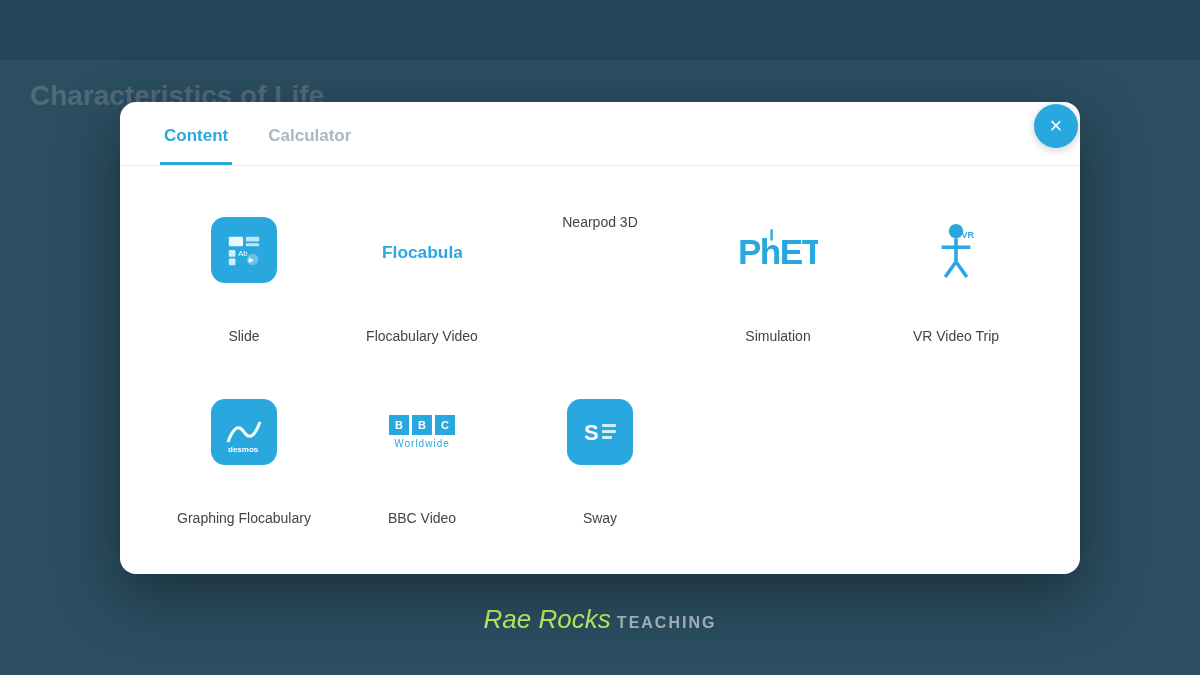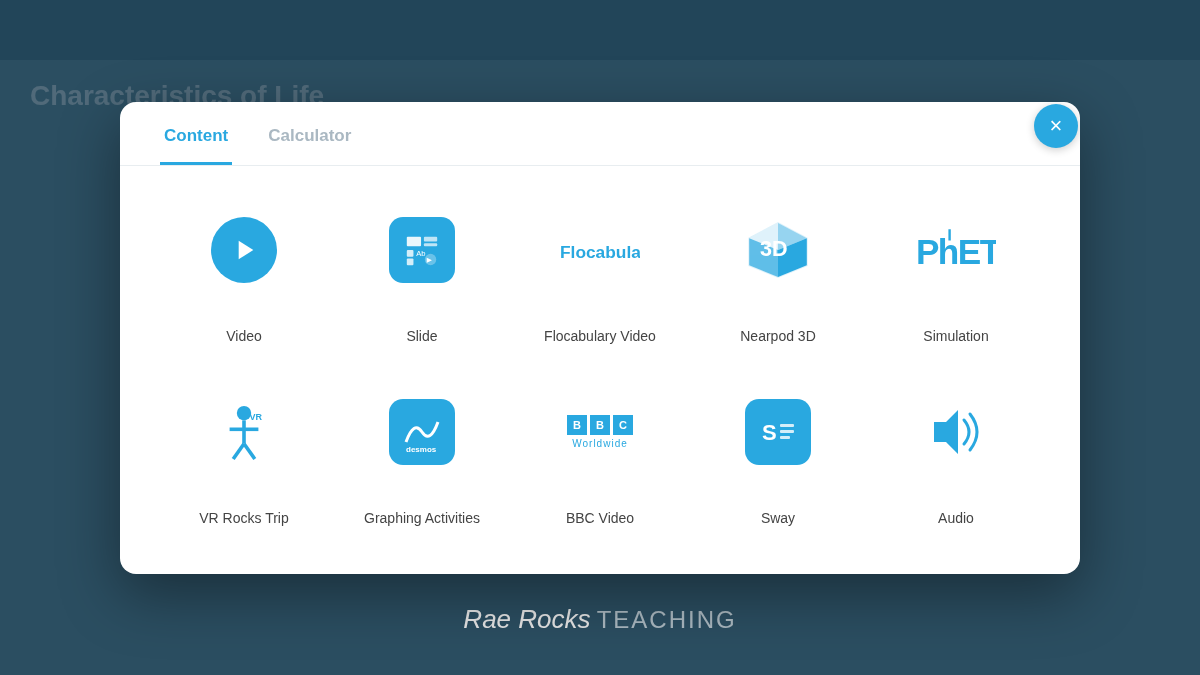--- a/index.html
+++ b/index.html
@@ -46,28 +46,29 @@
       bottom: 40px;
       left: 50%;
       transform: translateX(-50%);
       font-size: 22px;
       color: rgba(255,255,255,0.5);
       z-index: 2;
       white-space: nowrap;
     }
     .bg-watermark span.cursive {
       font-style: italic;
-      color: #e5e5e5;
+      color: #bef264;
       font-size: 26px;
     }
     .bg-watermark span.teaching {
       color: rgba(255,255,255,0.6);
-      font-size: 24px;
+      font-size: 16px;
       letter-spacing: 2px;
       text-transform: uppercase;
+      font-weight: bold;
     }
 
     
     .modal-backdrop {
       position: absolute;
       inset: 0;
       z-index: 10;
       display: flex;
       align-items: center;
       justify-content: center;
@@ -243,30 +244,20 @@
     </div>
 
     <div class="modal-header">
       <div class="tab active">Content</div>
       <div class="tab">Calculator</div>
     </div>
 
     <div class="modal-body">
       <div class="content-grid">
 
-        <div class="content-item">
-          <div class="icon-area">
-            <div class="icon-circle">
-              <svg width="32" height="32" viewBox="0 0 24 24">
-                  <path d="M8 5v14l11-7z"></path>
-                </svg>
-            </div>
-          </div>
-          <span class="label">Video</span>
-        </div>
 
         <div class="content-item">
           <div class="icon-area">
             <div class="icon-rounded">
               <svg width="38" height="38" viewBox="0 0 40 40" fill="white">
                 <rect x="4" y="6" width="15" height="10" rx="1" fill="white" opacity="0.9"></rect>
                 <rect x="22" y="6" width="14" height="5" rx="1" fill="white" opacity="0.7"></rect>
                 <rect x="22" y="13" width="14" height="3" rx="1" fill="white" opacity="0.7"></rect>
                 <rect x="4" y="20" width="7" height="7" rx="1" fill="white" opacity="0.8"></rect>
                 <rect x="4" y="29" width="7" height="7" rx="1" fill="white" opacity="0.8"></rect>
@@ -285,32 +276,20 @@
             <div class="icon-flat">
               <svg width="80" height="40" viewBox="0 0 120 40" fill="#29a8e0">
                 <text x="0" y="32" font-size="26" font-family="Arial" font-weight="900" fill="#29a8e0">Flocabulary</text>
               </svg>
             </div>
           </div>
           <span class="label">Flocabulary Video</span>
         </div>
 
         <div class="content-item">
-          <div class="icon-area">
-            <div class="icon-flat">
-              <svg width="72" height="64" viewBox="0 0 80 70" fill="none">
-
-                <polygon points="40,5 72,22 72,52 40,65 8,52 8,22" fill="#29a8e0" opacity="0.15" stroke="#29a8e0" stroke-width="2"></polygon>
-                <polygon points="40,5 72,22 40,35" fill="#29a8e0" opacity="0.4"></polygon>
-                <polygon points="8,22 40,35 40,65 8,52" fill="#29a8e0" opacity="0.7"></polygon>
-                <polygon points="72,22 40,35 40,65 72,52" fill="#29a8e0"></polygon>
-                <text x="20" y="42" font-size="24" font-family="Arial" font-weight="900" fill="white">3D</text>
-              </svg>
-            </div>
-          </div>
           <span class="label">Nearpod 3D</span>
         </div>
 
         <div class="content-item">
           <div class="icon-area">
             <div class="icon-flat">
               <svg width="80" height="52" viewBox="0 0 100 52">
                 <text x="0" y="44" font-size="44" font-family="Arial" font-weight="900" fill="#29a8e0" letter-spacing="-2">PhET</text>
                 <line x1="42" y1="0" x2="42" y2="14" stroke="#29a8e0" stroke-width="3"></line>
               </svg>
@@ -327,34 +306,34 @@
                 <circle cx="40" cy="14" r="8" fill="#29a8e0"></circle>
                 <line x1="40" y1="22" x2="40" y2="48" stroke="#29a8e0" stroke-width="4"></line>
                 <line x1="24" y1="32" x2="56" y2="32" stroke="#29a8e0" stroke-width="4"></line>
                 <line x1="40" y1="48" x2="28" y2="65" stroke="#29a8e0" stroke-width="4"></line>
                 <line x1="40" y1="48" x2="52" y2="65" stroke="#29a8e0" stroke-width="4"></line>
 
                 <text x="46" y="22" font-size="10" font-family="Arial" font-weight="700" fill="#29a8e0">VR</text>
               </svg>
             </div>
           </div>
-          <span class="label">VR Rocks Trip</span>
+          <span class="label">VR Video Trip</span>
         </div>
 
         <div class="content-item">
           <div class="icon-area">
             <div class="icon-rounded">
               <svg width="44" height="44" viewBox="0 0 44 44" fill="none">
 
                 <path d="M6 32 Q14 10 22 22 Q30 34 38 12" stroke="white" stroke-width="3" fill="none"></path>
                 <text x="6" y="42" font-size="8" font-family="Arial" fill="white" font-weight="600">desmos</text>
               </svg>
             </div>
           </div>
-          <span class="label">Graphing Activities</span>
+          <span class="label">Graphing Flocabulary</span>
         </div>
 
         <div class="content-item">
           <div class="icon-area">
             <div class="bbc-box">
               <div class="bbc-top">
                 <div class="bbc-block">B</div>
                 <div class="bbc-block">B</div>
                 <div class="bbc-block">C</div>
               </div>
@@ -373,34 +352,20 @@
                 <rect x="24" y="14" width="14" height="3" rx="1" fill="white" opacity="0.8"></rect>
                 <rect x="24" y="20" width="14" height="3" rx="1" fill="white" opacity="0.8"></rect>
                 <rect x="24" y="26" width="10" height="3" rx="1" fill="white" opacity="0.8"></rect>
               </svg>
             </div>
           </div>
           <span class="label">Sway</span>
         </div>
 
 
-        <div class="content-item">
-          <div class="icon-area">
-            <div class="icon-flat">
-              <svg width="64" height="64" viewBox="0 0 64 64" fill="#29a8e0">
-
-                <polygon points="10,22 22,22 34,10 34,54 22,42 10,42"></polygon>
-
-                <path d="M40 20 Q50 32 40 44" stroke="#29a8e0" stroke-width="3" fill="none" stroke-linecap="round"></path>
-                <path d="M46 14 Q60 32 46 50" stroke="#29a8e0" stroke-width="3" fill="none" stroke-linecap="round"></path>
-              </svg>
-            </div>
-          </div>
-          <span class="label">Audio</span>
-        </div>
 
 
       </div>
     </div>
   </div>
 </div>
 
 <div class="bg-watermark" style="z-index:2;">
   <span class="cursive">Rae Rocks</span>
   <span class="teaching">TEACHING</span>

